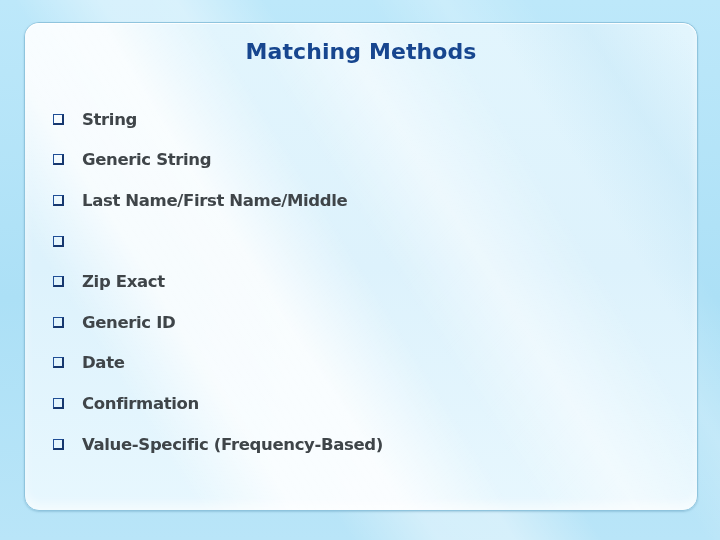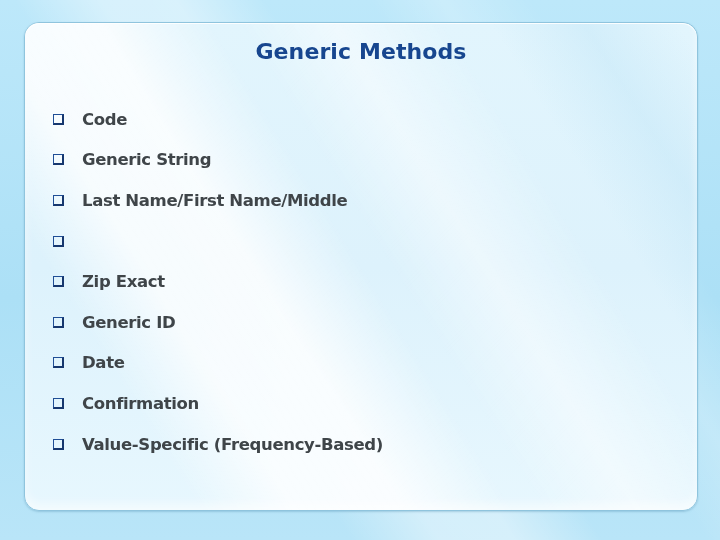--- a/index.html
+++ b/index.html
@@ -149,26 +149,26 @@
 
 <div id="slide">
 
   <div class="outer-shade"></div>
   <div class="outer-streaks"></div>
 
   <div id="panel">
     <div class="panel-streaks"></div>
     <div class="panel-inner-glow"></div>
 
-    <div id="title">Generic Methods</div>
+    <div id="title">Matching Methods</div>
 
     <ul id="bullet-list">
         <li class="bullet-row">
           <span class="bullet-marker"></span>
-          <span class="bullet-text">Code</span>
+          <span class="bullet-text">String</span>
         </li>
         <li class="bullet-row">
           <span class="bullet-marker"></span>
           <span class="bullet-text">Generic String</span>
         </li>
         <li class="bullet-row">
           <span class="bullet-marker"></span>
           <span class="bullet-text">Last Name/First Name/Middle</span>
         </li>
         <li class="bullet-row">

